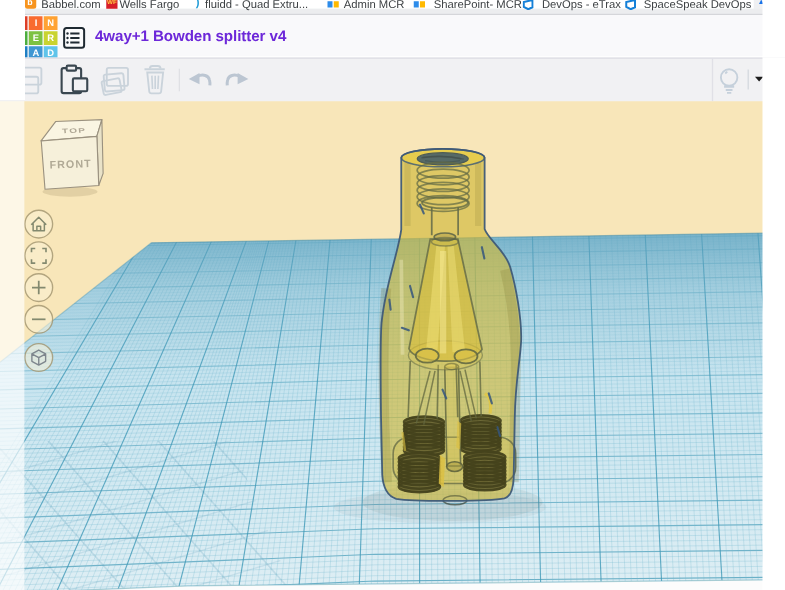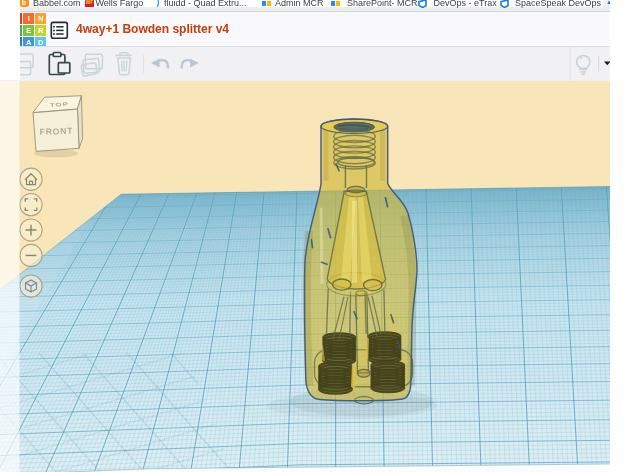--- a/index.html
+++ b/index.html
@@ -1,19 +1,19 @@
 <!DOCTYPE html>
 <html><head><meta charset="utf-8"><style>
 html,body { margin:0; padding:0; width:628px; height:472px; overflow:hidden; font-family:"Liberation Sans", sans-serif; background:#fff; }
 #bmbar { position:absolute; left:0; top:0; width:628px; height:11px; background:#EFF0F2; }
 #bmbar .grad { position:absolute; left:0; top:7px; width:628px; height:4px; background:#ECEDEF; }
 #bmwhite { position:absolute; left:0; top:0; width:603px; height:7px; background:#FFFFFF; }
 #bmborder { position:absolute; left:0; top:11px; width:628px; height:1px; background:#D5D6DA; }
 #header { position:absolute; left:0; top:12px; width:628px; height:32.5px; background:#F9F9FB; }
-#title { position:absolute; left:76px; top:10px; font-size:12.1px; font-weight:bold; color:#c2410c; letter-spacing:-0.05px; line-height:15px; white-space:nowrap; }
+#title { position:absolute; left:76px; top:10px; font-size:12.1px; font-weight:bold; color:#6d28d9; letter-spacing:-0.05px; line-height:15px; white-space:nowrap; }
 #toolbar { position:absolute; left:0; top:45.5px; width:628px; height:34px; background:#F1F1F3; border-top:1px solid #DCDCE4; box-sizing:content-box; }
 #canvas { position:absolute; left:0; top:79.5px; width:628px; height:392.5px; }
 #rightstrip { position:absolute; left:609.5px; top:45.5px; width:18.5px; height:426.5px; background:#FFFFFF; }
 #rightstrip2 { position:absolute; left:609.5px; top:0; width:18.5px; height:45.5px; background:#FFFFFF; }
 #leftstrip { position:absolute; left:0; top:0; width:19.5px; height:79.5px; background:#FFFFFF; }
 #bluearrow { position:absolute; left:606px; top:-1.5px; color:#1A73E8; font-size:6px; }
 </style></head>
 <body>
 <div id="canvas">
     <svg width="628" height="393" viewBox="0 79.5 628 392.5" style="position:absolute;left:0;top:0;">

